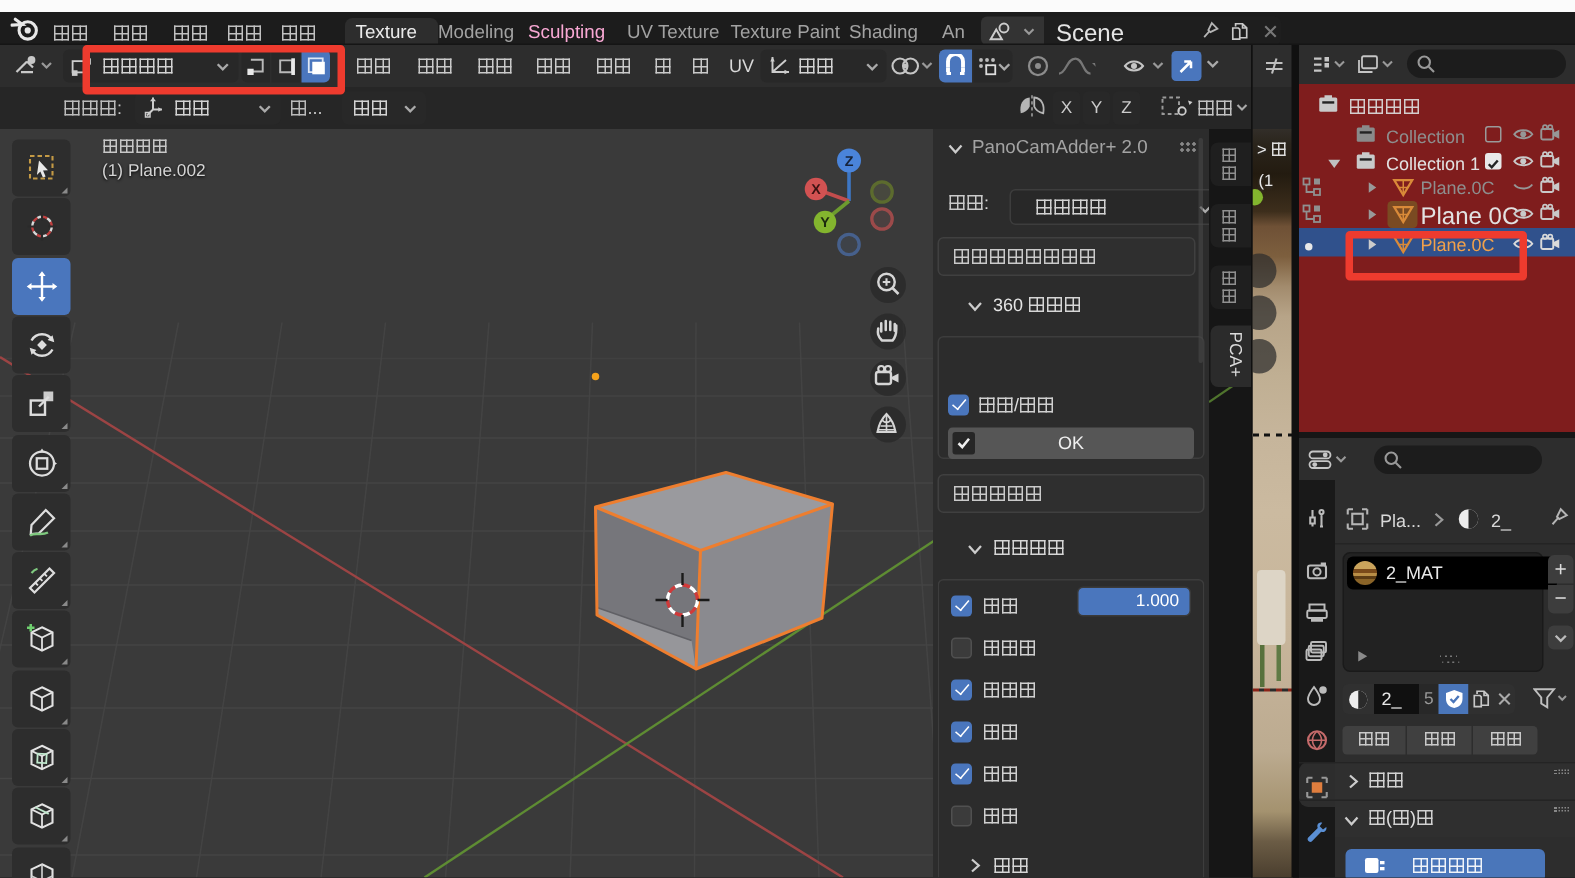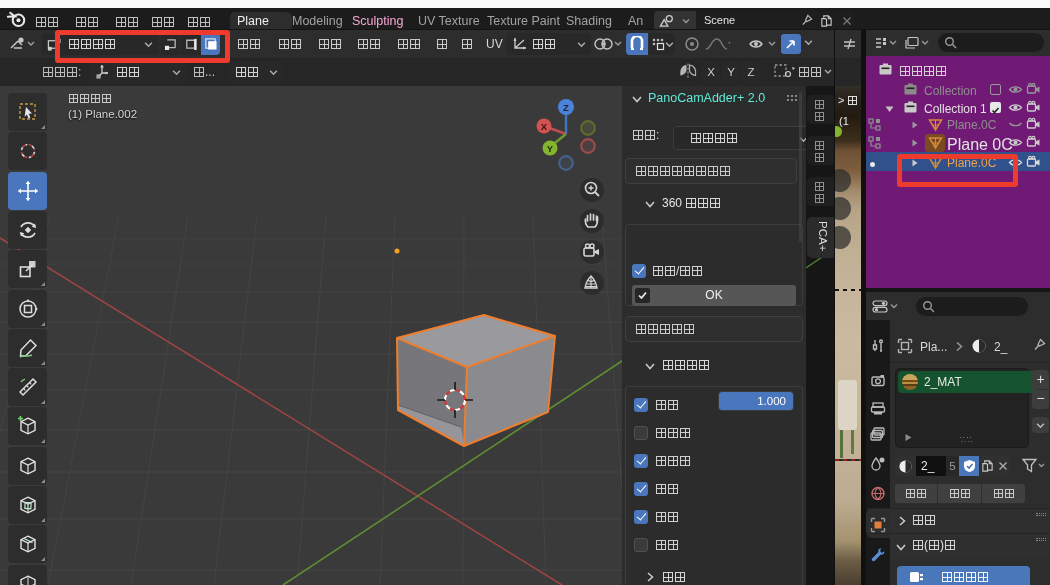--- a/index.html
+++ b/index.html
@@ -33,38 +33,38 @@
 <circle cx="14.5" cy="11.5" r="7.3" fill="none" stroke="#e8e8e8" stroke-width="2.6"></circle>
 <circle cx="14.5" cy="11.5" r="2.6" fill="#e8e8e8"></circle>
     </svg>
 
 <div class="ab" style="left:35px;top:15px;color:#cfcfcf;font-size:12px"><i class="c"></i><i class="c"></i></div>
 <div class="ab" style="left:75px;top:15px;color:#cfcfcf;font-size:12px"><i class="c"></i><i class="c"></i></div>
 <div class="ab" style="left:115px;top:15px;color:#cfcfcf;font-size:12px"><i class="c"></i><i class="c"></i></div>
 <div class="ab" style="left:151px;top:15px;color:#cfcfcf;font-size:12px"><i class="c"></i><i class="c"></i></div>
 <div class="ab" style="left:187px;top:15px;color:#cfcfcf;font-size:12px"><i class="c"></i><i class="c"></i></div>
 <div class="ab" style="left:230px;top:12px;width:62px;height:18px;background:#2d2d2d;border-radius:5px 5px 0 0"></div>
-<div class="ab" style="left:237px;top:14px;color:#ececec;font-size:12.5px">Plane</div>
+<div class="ab" style="left:237px;top:14px;color:#ececec;font-size:12.5px">Texture</div>
 <div class="ab" style="left:292px;top:14px;color:#a2a2a2;font-size:12.5px">Modeling</div>
 <div class="ab" style="left:352px;top:14px;color:#f9a8d4;font-size:12.5px">Sculpting</div>
 <div class="ab" style="left:418px;top:14px;color:#a2a2a2;font-size:12.5px">UV Texture</div>
 <div class="ab" style="left:487px;top:14px;color:#a2a2a2;font-size:12.5px">Texture Paint</div>
 <div class="ab" style="left:566px;top:14px;color:#a2a2a2;font-size:12.5px">Shading</div>
 <div class="ab" style="left:628px;top:14px;color:#a2a2a2;font-size:12.5px">An</div>
 <div class="ab" style="left:654px;top:11px;width:200px;height:19px;background:#1e1e1e;border-radius:4px">
 <div class="ab" style="left:0;top:0;width:42px;height:19px;background:#333;border-radius:4px 0 0 4px">
 <svg class="ab" style="left:5px;top:2.5px" width="15" height="14" viewBox="0 0 16 15">
           <circle cx="11" cy="5" r="3.2" fill="none" stroke="#ccc" stroke-width="1.4"></circle>
           <path d="M5.5 6 L9.5 13 H1.5 Z" fill="none" stroke="#ccc" stroke-width="1.4"></path>
         </svg>
 <svg class="ab" style="left:28px;top:7px" width="8" height="6" viewBox="0 0 8 6">
           <path d="M1 1.5 L4 4.5 L7 1.5" stroke="#999" stroke-width="1.4" fill="none"></path>
         </svg>
       </div>
-<div class="ab" style="left:50px;top:3px;color:#e4e4e4;font-size:11px">Scene</div>
+<div class="ab" style="left:50px;top:3px;color:#e4e4e4;font-size:16px">Scene</div>
 <svg class="ab" style="left:146px;top:3px" width="13" height="13" viewBox="0 0 14 14">
         <path d="M8.5 1.5 L12.5 5.5 L7.5 8 L6 6.5 Z M6.8 7.3 L3 11.5" stroke="#b5b5b5" stroke-width="1.3" fill="none"></path>
       </svg>
 <svg class="ab" style="left:166px;top:3px" width="13" height="13" viewBox="0 0 14 14">
         <path d="M4 4 V2 H9 L12 5 V12 H7 M9 2 V5 H12" stroke="#c8c8c8" stroke-width="1.2" fill="none"></path>
         <path d="M2 5 H6 L7 6 V13 H2 Z" fill="none" stroke="#c8c8c8" stroke-width="1.2"></path>
       </svg>
 <svg class="ab" style="left:188px;top:4.5px" width="10" height="10" viewBox="0 0 10 10">
         <path d="M1.5 1.5 L8.5 8.5 M8.5 1.5 L1.5 8.5" stroke="#777" stroke-width="1.4"></path>
       </svg>
@@ -389,21 +389,21 @@
       <svg width="22" height="22" viewBox="0 0 22 22">
         <path d="M11 3.2 L18 6.6 V15.4 L11 18.8 L4 15.4 V6.6 Z" fill="none" stroke="#e2e2e2" stroke-width="1.4"></path>
         <path d="M11 3.2 V18.8 M4 11 L11 14.4 L18 11" fill="none" stroke="#d0d0d0" stroke-width="1.1"></path>
       </svg>
     </div>
 
 <div class="ab" style="left:622px;top:86px;width:184px;height:499px;background:#2c2c2c">
 <svg class="ab" style="left:10px;top:9px" width="10" height="8" viewBox="0 0 10 8">
         <path d="M1 2 L5 6.5 L9 2" stroke="#ccc" stroke-width="1.5" fill="none"></path>
       </svg>
-<div class="ab" style="left:26px;top:5px;color:#5eead4;font-size:12.5px">PanoCamAdder+ 2.0</div>
+<div class="ab" style="left:26px;top:5px;color:#a3a3a3;font-size:12.5px">PanoCamAdder+ 2.0</div>
 <div class="ab" style="left:164px;top:8px;width:12px;height:10px;background:
 radial-gradient(circle 1px at 2px 2px,#888 1px,transparent 1.3px),radial-gradient(circle 1px at 6px 2px,#888 1px,transparent 1.3px),radial-gradient(circle 1px at 10px 2px,#888 1px,transparent 1.3px),
 radial-gradient(circle 1px at 2px 6px,#888 1px,transparent 1.3px),radial-gradient(circle 1px at 6px 6px,#888 1px,transparent 1.3px),radial-gradient(circle 1px at 10px 6px,#888 1px,transparent 1.3px)"></div>
 <div class="ab" style="left:10px;top:42px;color:#d8d8d8;font-size:12px"><i class="c"></i><i class="c"></i>:</div>
 <div class="ab" style="left:51px;top:40px;width:142px;height:24px;background:#282828;border:1px solid #3d3d3d;border-radius:4px">
 <div class="ab" style="left:16px;top:4px;color:#e2e2e2;font-size:12px"><i class="c"></i><i class="c"></i><i class="c"></i><i class="c"></i></div>
 <svg class="ab" style="left:125px;top:9px" width="9" height="7" viewBox="0 0 8 6">
           <path d="M1 1.5 L4 4.5 L7 1.5" stroke="#aaa" stroke-width="1.4" fill="none"></path>
         </svg>
       </div>
@@ -475,21 +475,21 @@
 <div class="ab" style="left:-7px;top:83px;width:23px;height:23px;border-radius:12px;background:rgba(45,45,45,.72)"></div>
 <div class="ab" style="left:-7px;top:111px;width:23px;height:23px;border-radius:12px;background:rgba(45,45,45,.72)"></div>
 <div class="ab" style="left:-7px;top:140px;width:23px;height:23px;border-radius:12px;background:rgba(45,45,45,.72)"></div>
 <div class="ab" style="left:0;top:203px;width:27px;height:2px;background:repeating-linear-gradient(90deg,#111 0 4px,#c9b89e 4px 8px)"></div>
 <div class="ab" style="left:0;top:373px;width:27px;height:2px;background:repeating-linear-gradient(90deg,#8a2318 0 4px,#2a2a2a 4px 8px)"></div>
 <div class="ab" style="left:3px;top:8px;color:#e8e8e8;font-size:11px;text-shadow:0 1px 2px #333">&gt; <i class="c s" style="color:#eee"></i></div>
 <div class="ab" style="left:4px;top:29px;color:#e8e8e8;font-size:11px;text-shadow:0 1px 2px #333">(1</div>
 </div>
 </div>
 
-<div class="ab" style="left:866px;top:30px;width:184px;height:258px;background:#701a75">
+<div class="ab" style="left:866px;top:30px;width:184px;height:258px;background:#7f1d1d">
 <div class="ab" style="left:0;top:0;width:184px;height:26px;background:#2d2d2d"></div>
 <svg class="ab" style="left:8px;top:6px" width="24" height="15" viewBox="0 0 24 15">
         <path d="M2 3 h5 M2 7 h5 M2 11 h5" stroke="#c5c5c5" stroke-width="1.5"></path>
         <rect x="9" y="2" width="3" height="3" fill="#c5c5c5"></rect>
         <rect x="9" y="6" width="3" height="3" fill="#c5c5c5"></rect>
         <path d="M16 5 l3 3 l3 -3" stroke="#999" stroke-width="1.4" fill="none"></path>
       </svg>
 <svg class="ab" style="left:38px;top:6px" width="26" height="15" viewBox="0 0 26 15">
         <rect x="4" y="1.5" width="10" height="8" rx="1" fill="none" stroke="#c5c5c5" stroke-width="1.2"></rect>
         <path d="M2 4 V12 H11" fill="none" stroke="#c5c5c5" stroke-width="1.2"></path>
@@ -680,21 +680,21 @@
         <path d="M8 8 H14.5 A 6.5 6.5 0 0 0 8 1.5 Z" fill="#2a2a2a" transform="rotate(180 8 8)" opacity="0"></path>
         <path d="M1.5 8 H8 V14.5 A6.5 6.5 0 0 1 1.5 8" fill="#2a2a2a" opacity="0"></path>
       </svg>
 <div class="ab" style="left:128px;top:48px;color:#d8d8d8;font-size:12px">2_</div>
 <svg class="ab" style="left:166px;top:46px" width="14" height="14" viewBox="0 0 14 14">
         <path d="M8.5 1.5 L12.5 5.5 L7.5 8 L6 6.5 Z M6.8 7.3 L3 11.5" stroke="#b5b5b5" stroke-width="1.3" fill="none"></path>
       </svg>
 <div class="ab" style="left:24px;top:70px;width:160px;height:1px;background:#242424"></div>
 
 <div class="ab" style="left:29px;top:76px;width:134px;height:80px;background:#222;border:1px solid #1a1a1a;border-radius:5px">
-<div class="ab" style="left:2px;top:2px;width:140px;height:22px;background:#14532d;border-radius:4px">
+<div class="ab" style="left:2px;top:2px;width:140px;height:22px;background:#000000;border-radius:4px">
 <div class="ab" style="left:4px;top:3px;width:16px;height:16px;border-radius:8px;background:linear-gradient(180deg,#caa45c 0 35%,#7a4a1a 35% 48%,#b98e46 48% 62%,#5c3c14 62% 75%,#8a6428 75% 100%)"></div>
 <div class="ab" style="left:26px;top:4px;color:#e8e8e8;font-size:12px">2_MAT</div>
         </div>
 <svg class="ab" style="left:8px;top:64px" width="9" height="9" viewBox="0 0 9 9">
           <path d="M1.5 1 L7.5 4.5 L1.5 8 Z" fill="#8a8a8a"></path>
         </svg>
 <div class="ab" style="left:64px;top:68px;width:14px;height:5px;background:repeating-linear-gradient(90deg,#777 0 1px,transparent 1px 3.5px),repeating-linear-gradient(90deg,#777 0 1px,transparent 1px 3.5px);background-position:0 0,1.5px 4px;background-size:14px 1px;background-repeat:repeat-x"></div>
 </div>
 <div class="ab" style="left:166px;top:78px;width:17px;height:19px;background:#3d3d3d;border-radius:4px 4px 0 0;color:#ddd;font-size:14px;text-align:center;line-height:18px">+</div>
 <div class="ab" style="left:166px;top:98px;width:17px;height:19px;background:#3d3d3d;border-radius:0 0 4px 4px;color:#ddd;font-size:14px;text-align:center;line-height:17px">−</div>

